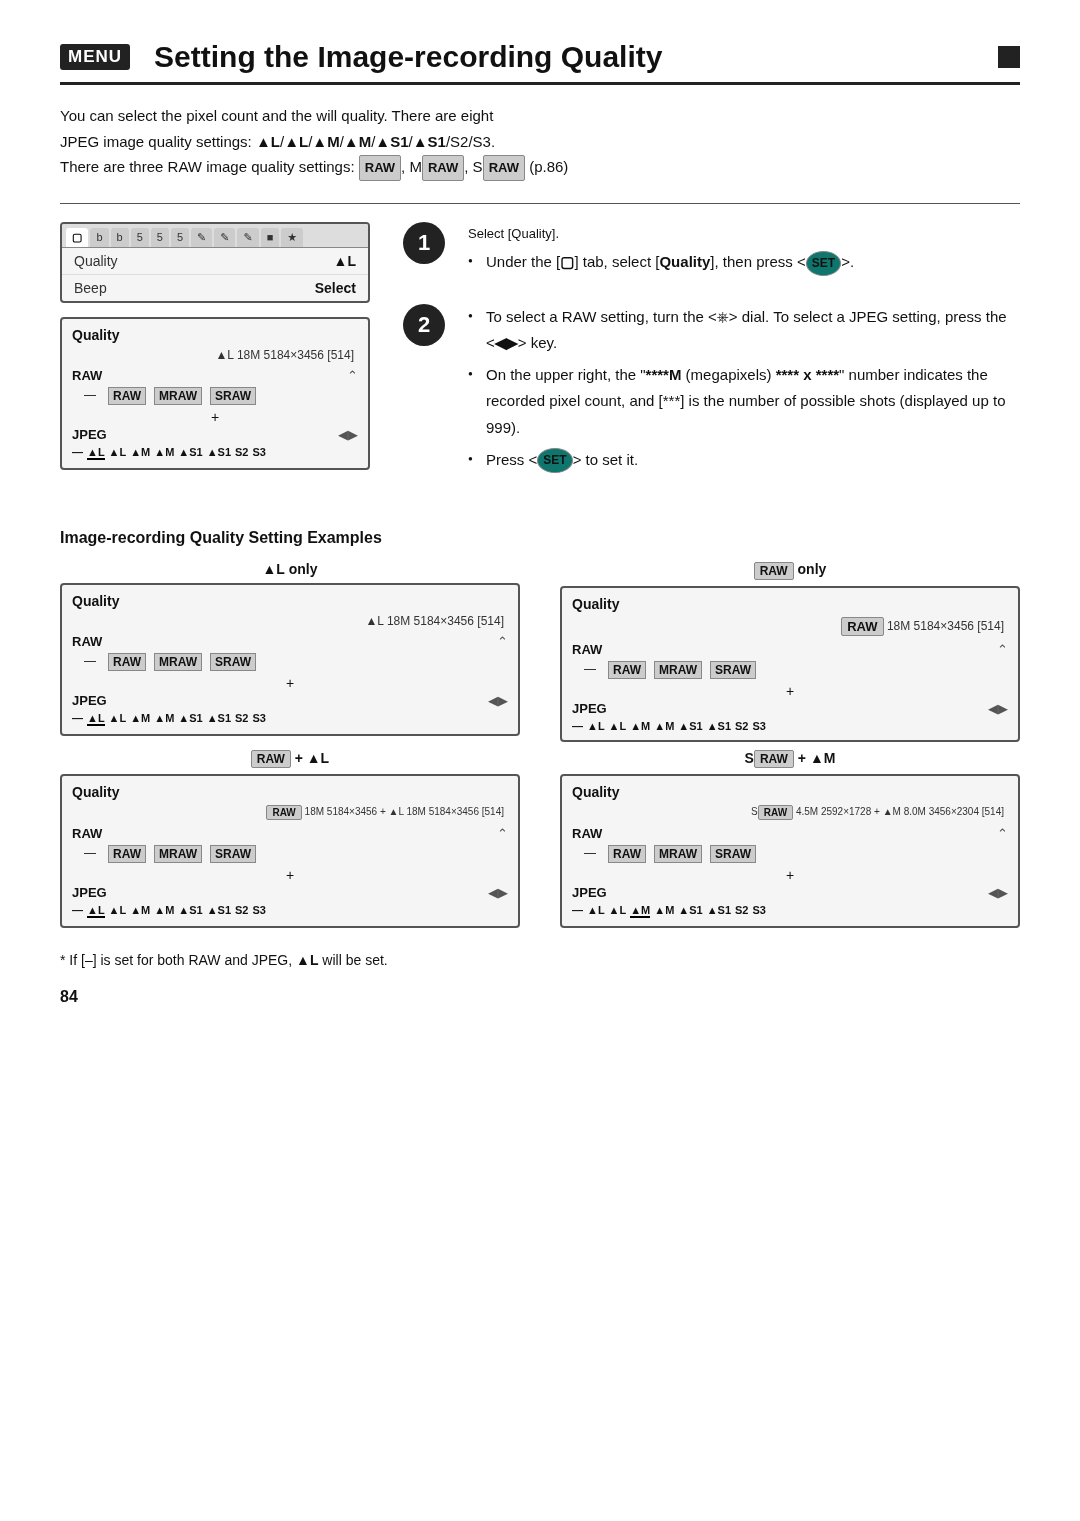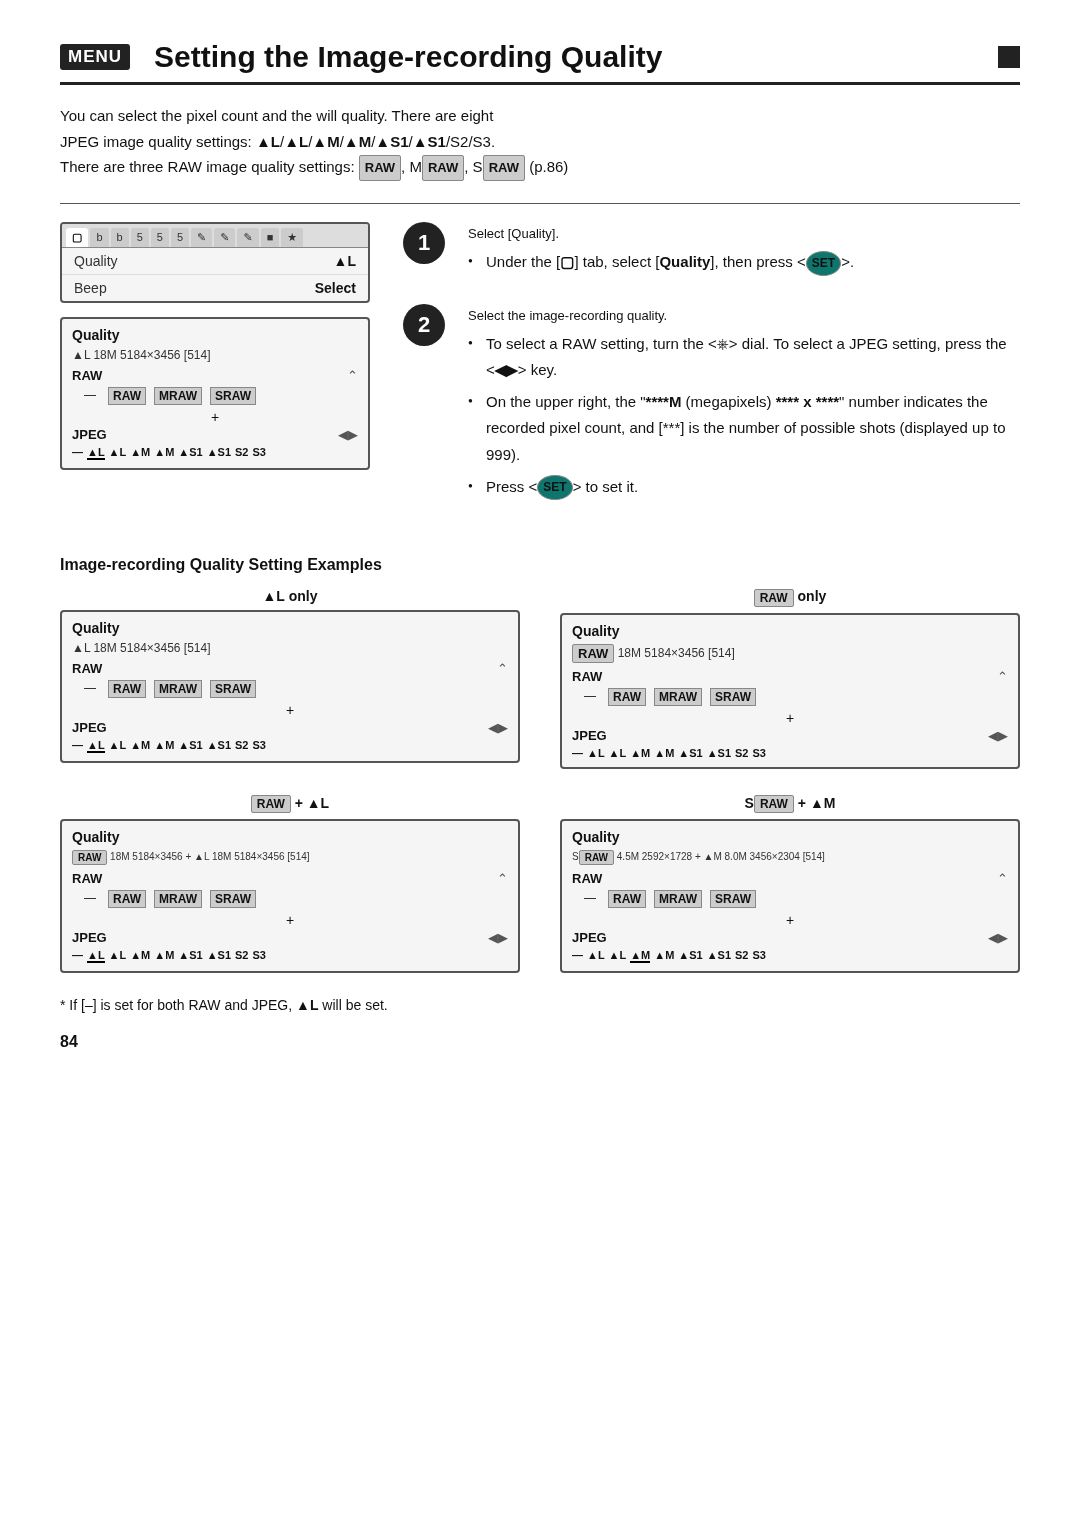--- a/index.html
+++ b/index.html
@@ -121,20 +121,21 @@
       border-radius: 4px;
       padding: 8px 10px;
       font-size: 13px;
     }
     .quality-ui-title {
       font-weight: bold;
       font-size: 14px;
       margin-bottom: 5px;
     }
     .quality-info-bar {
+      text-align: right;
       font-size: 12px;
       color: #333;
       margin-bottom: 6px;
       padding-right: 4px;
     }
     .quality-section {
       display: flex;
       align-items: center;
       gap: 6px;
       margin-bottom: 4px;
@@ -243,21 +244,21 @@
     .section-heading {
       font-weight: bold;
       font-size: 16px;
       margin: 10px 0 14px 0;
     }
 
     
     .examples-grid {
       display: grid;
       grid-template-columns: 1fr 1fr;
-      gap: 26px 40px;
+      gap: 8px 40px;
       margin-bottom: 24px;
     }
     .example-block {}
     .example-label {
       font-size: 14px;
       font-weight: bold;
       text-align: center;
       margin-bottom: 6px;
     }
     .example-label .raw-badge {
@@ -393,21 +394,20 @@
           </ul>
         </div>
       </div>
     </div>
 
     <div class="step-block">
       <div class="step-number-col">
         <div class="step-circle">2</div>
       </div>
       <div class="step-content">
-        <div class="step-heading">Select the image-recording quality.</div>
         <div class="step-body">
           <ul>
             <li>
               To select a RAW setting, turn the &lt;⎈&gt; dial. To select a JPEG setting, press the &lt;<strong>◀▶</strong>&gt; key.
             </li>
             <li>
               On the upper right, the "<strong>****M</strong> (megapixels) <strong>****</strong> <strong>x</strong> <strong>****</strong>" number indicates the recorded pixel count, and [***] is the number of possible shots (displayed up to 999).
             </li>
             <li>
               Press &lt;<span class="set-btn">SET</span>&gt; to set it.

